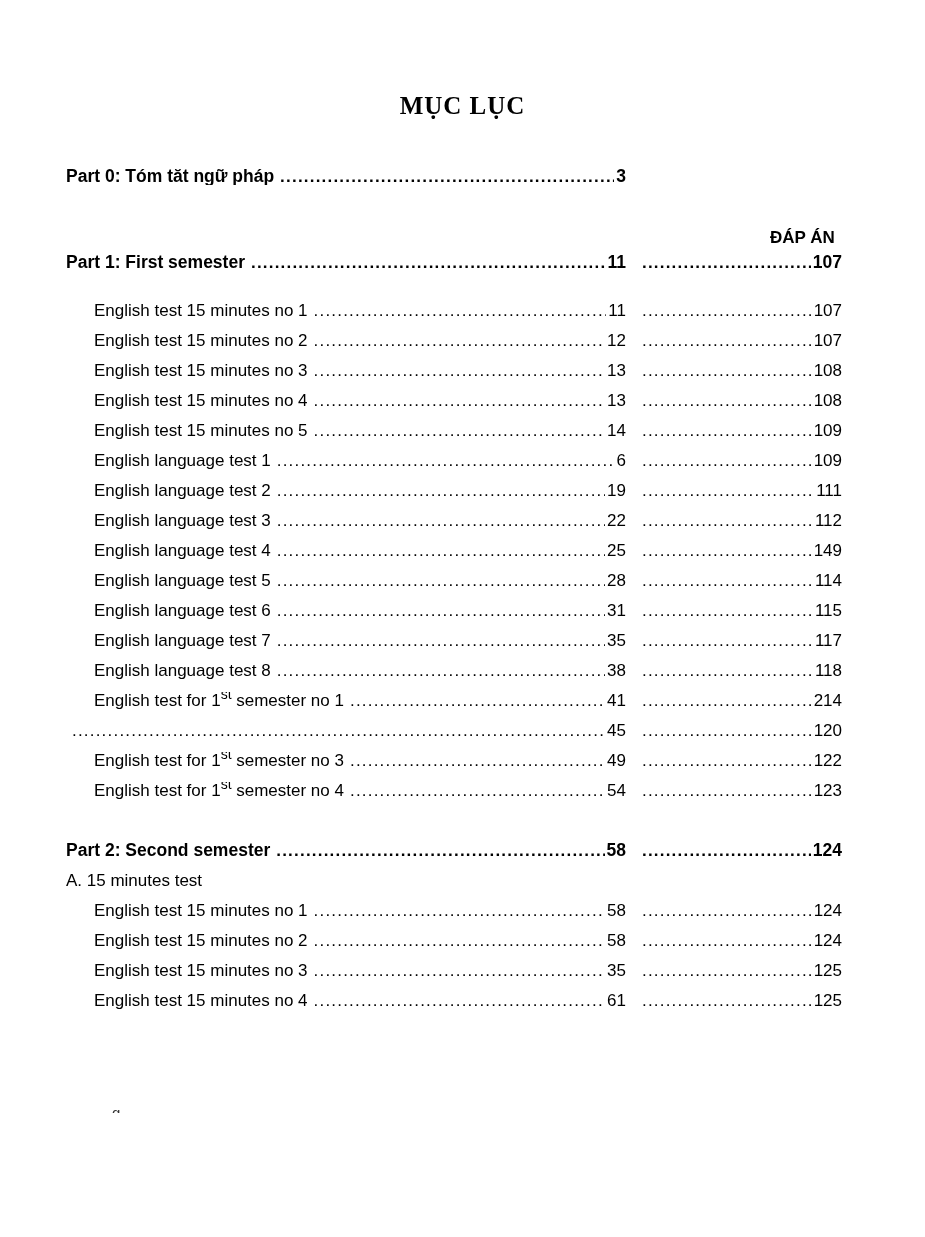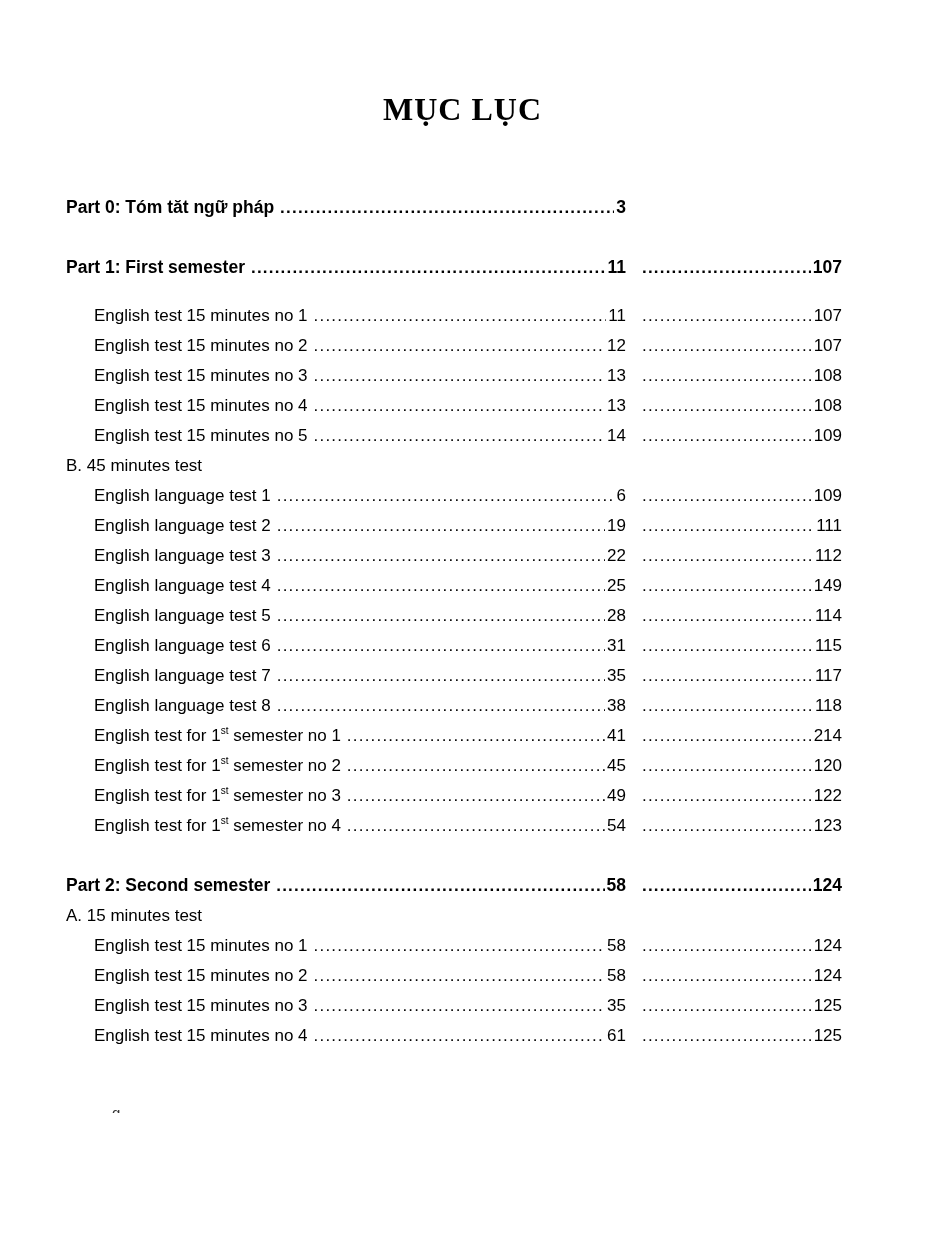--- a/index.html
+++ b/index.html
@@ -19,29 +19,29 @@
     position: relative;
     width: 925px;
     height: 1237px;
     box-sizing: border-box;
     padding: 0;
   }
   .doc-title {
     text-align: center;
     font-family: "Liberation Serif", serif;
     font-weight: bold;
-    font-size: 32px;
+    font-size: 25px;
     letter-spacing: 1px;
     margin: 0;
     padding-top: 92px;
     line-height: 1.1;
   }
 
   .content {
-    margin-top: 72px;
+    margin-top: 48px;
     padding-left: 66px;
     padding-right: 62px;
   }
 
   
   .row {
     display: flex;
     align-items: baseline;
     font-size: 17px;
     line-height: 1;
@@ -110,21 +110,21 @@
     padding-left: 66px;
   }
   .answers-header .dapan {
     position: absolute;
     left: 704px;
     top: 0;
     font-weight: bold;
     font-size: 17px;
   }
   sup {
-    font-size: 10px;
+    font-size: 14px;
     vertical-align: super;
     line-height: 0;
   }
   .tail-glyph {
     position: absolute;
     left: 112px;
     top: 1104px;
     font-size: 15px;
     color: #333;
     overflow: hidden;
@@ -145,20 +145,23 @@
       <div class="left">
         <span class="label">Part 0: Tóm tắt ngữ pháp</span>
         <span class="leader">................................................................................................................................................................</span>
         <span class="pageno">3</span>
       </div>
       <div class="right"></div>
     </div>
 
     <div class="spacer-md"></div>
 
+    <div class="answers-header">
+      <span class="dapan">ĐÁP ÁN</span>
+    </div>
 
     <div class="row part">
       <div class="left">
         <span class="label">Part 1: First semester</span>
         <span class="leader">................................................................................................................................................................</span>
         <span class="pageno">11</span>
       </div>
       <div class="right">
         <span class="leader">................................................................................................................................................................</span>
         <span class="pageno bold">107</span>
@@ -220,26 +223,20 @@
         <span class="label">English test 15 minutes no 5</span>
         <span class="leader">................................................................................................................................................................</span>
         <span class="pageno">14</span>
       </div>
       <div class="right">
         <span class="leader">................................................................................................................................................................</span>
         <span class="pageno">109</span>
       </div>
     </div>
 
-    <div class="row section">
-      <div class="left">
-        <span class="label">B. 45 minutes test</span>
-      </div>
-      <div class="right"></div>
-    </div>
 
     <div class="row sub">
       <div class="left">
         <span class="label">English language test 1</span>
         <span class="leader">................................................................................................................................................................</span>
         <span class="pageno">6</span>
       </div>
       <div class="right">
         <span class="leader">................................................................................................................................................................</span>
         <span class="pageno">109</span>
@@ -338,21 +335,20 @@
         <span class="pageno">41</span>
       </div>
       <div class="right">
         <span class="leader">................................................................................................................................................................</span>
         <span class="pageno">214</span>
       </div>
     </div>
 
     <div class="row sub">
       <div class="left">
-        <span class="label"><span>English test for 1</span><sup>st</sup><span> semester no 2</span></span>
         <span class="leader">................................................................................................................................................................</span>
         <span class="pageno">45</span>
       </div>
       <div class="right">
         <span class="leader">................................................................................................................................................................</span>
         <span class="pageno">120</span>
       </div>
     </div>
 
     <div class="row sub">

